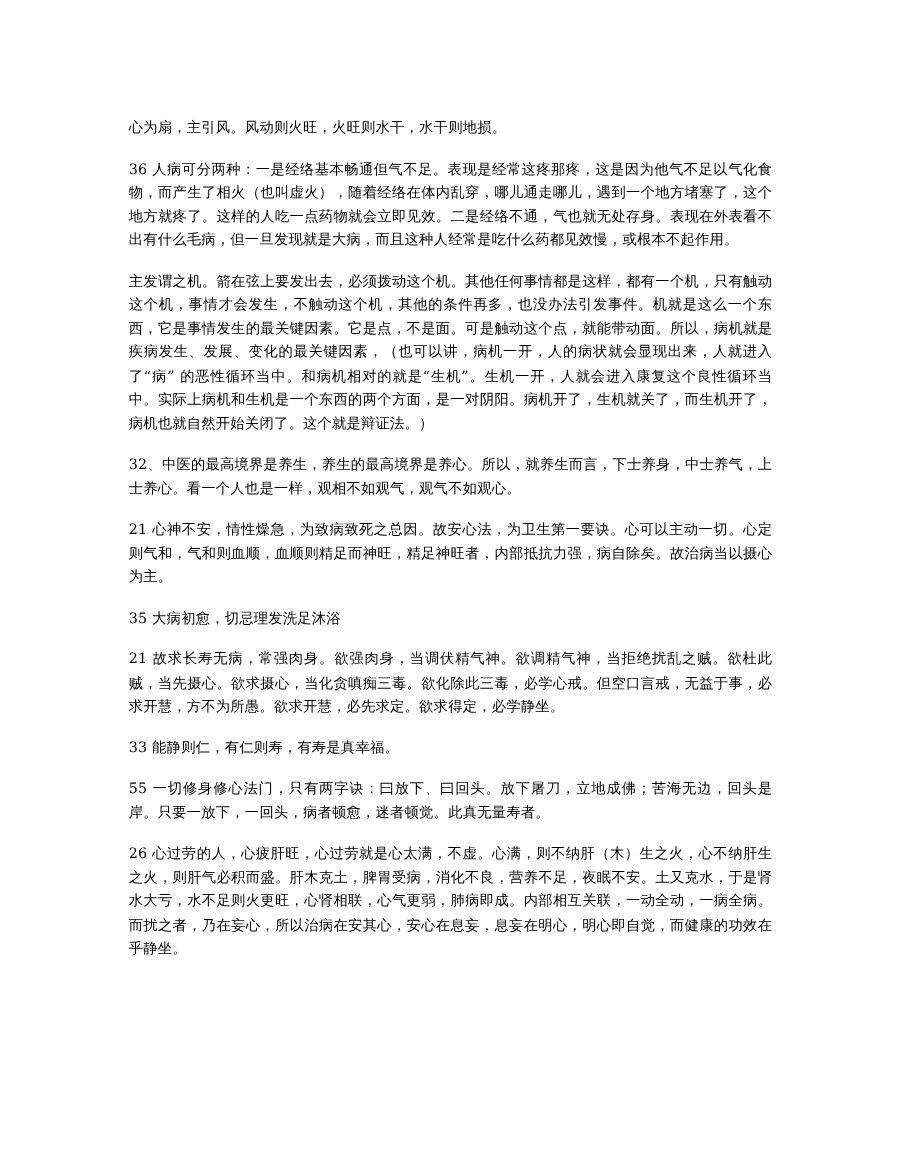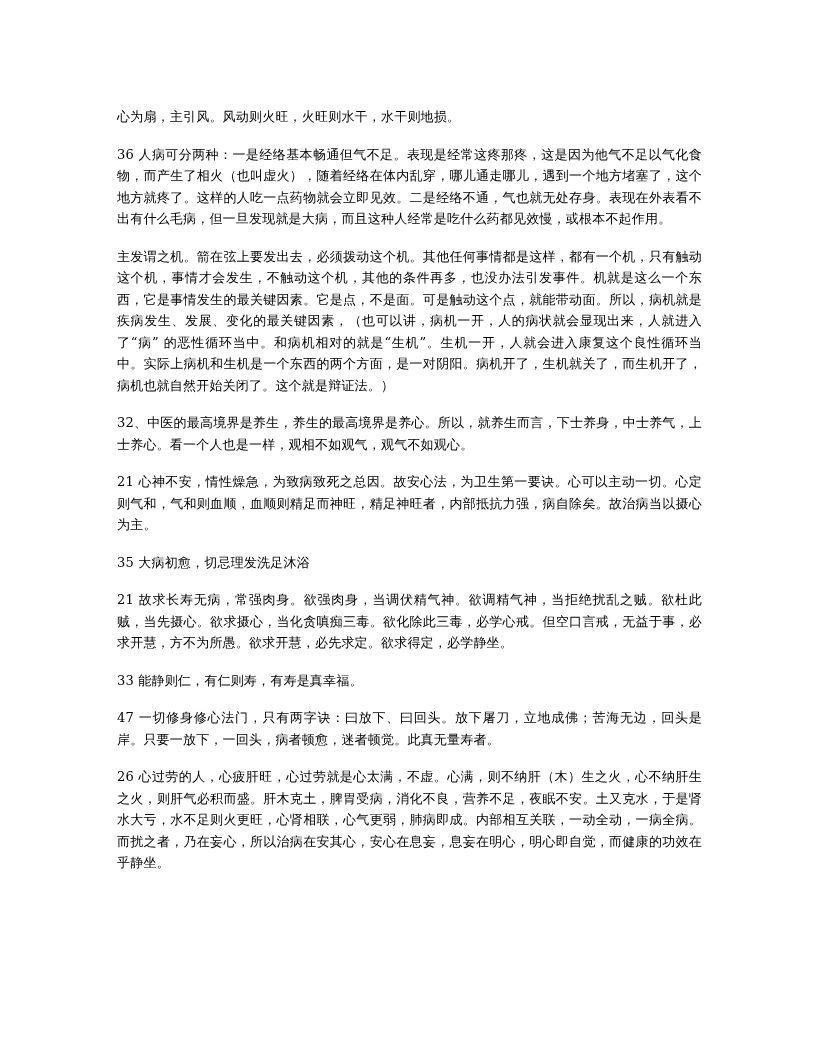--- a/index.html
+++ b/index.html
@@ -33,15 +33,15 @@
 
 <div class="page">
   <p class="para">心为扇，主引风。风动则火旺，火旺则水干，水干则地损。</p>
   <p class="para">36 人病可分两种：一是经络基本畅通但气不足。表现是经常这疼那疼，这是因为他气不足以气化食物，而产生了相火（也叫虚火），随着经络在体内乱穿，哪儿通走哪儿，遇到一个地方堵塞了，这个地方就疼了。这样的人吃一点药物就会立即见效。二是经络不通，气也就无处存身。表现在外表看不出有什么毛病，但一旦发现就是大病，而且这种人经常是吃什么药都见效慢，或根本不起作用。</p>
   <p class="para">主发谓之机。箭在弦上要发出去，必须拨动这个机。其他任何事情都是这样，都有一个机，只有触动这个机，事情才会发生，不触动这个机，其他的条件再多，也没办法引发事件。机就是这么一个东西，它是事情发生的最关键因素。它是点，不是面。可是触动这个点，就能带动面。所以，病机就是疾病发生、发展、变化的最关键因素，（也可以讲，病机一开，人的病状就会显现出来，人就进入了“病” 的恶性循环当中。和病机相对的就是“生机”。生机一开，人就会进入康复这个良性循环当中。实际上病机和生机是一个东西的两个方面，是一对阴阳。病机开了，生机就关了，而生机开了，病机也就自然开始关闭了。这个就是辩证法。）</p>
   <p class="para">32、中医的最高境界是养生，养生的最高境界是养心。所以，就养生而言，下士养身，中士养气，上士养心。看一个人也是一样，观相不如观气，观气不如观心。</p>
   <p class="para">21 心神不安，情性燥急，为致病致死之总因。故安心法，为卫生第一要诀。心可以主动一切。心定则气和，气和则血顺，血顺则精足而神旺，精足神旺者，内部抵抗力强，病自除矣。故治病当以摄心为主。</p>
   <p class="para">35 大病初愈，切忌理发洗足沐浴</p>
   <p class="para">21 故求长寿无病，常强肉身。欲强肉身，当调伏精气神。欲调精气神，当拒绝扰乱之贼。欲杜此贼，当先摄心。欲求摄心，当化贪嗔痴三毒。欲化除此三毒，必学心戒。但空口言戒，无益于事，必求开慧，方不为所愚。欲求开慧，必先求定。欲求得定，必学静坐。</p>
   <p class="para">33 能静则仁，有仁则寿，有寿是真幸福。</p>
-  <p class="para">47 一切修身修心法门，只有两字诀：曰放下、曰回头。放下屠刀，立地成佛；苦海无边，回头是岸。只要一放下，一回头，病者顿愈，迷者顿觉。此真无量寿者。</p>
+  <p class="para">55 一切修身修心法门，只有两字诀：曰放下、曰回头。放下屠刀，立地成佛；苦海无边，回头是岸。只要一放下，一回头，病者顿愈，迷者顿觉。此真无量寿者。</p>
   <p class="para">26 心过劳的人，心疲肝旺，心过劳就是心太满，不虚。心满，则不纳肝（木）生之火，心不纳肝生之火，则肝气必积而盛。肝木克土，脾胃受病，消化不良，营养不足，夜眠不安。土又克水，于是肾水大亏，水不足则火更旺，心肾相联，心气更弱，肺病即成。内部相互关联，一动全动，一病全病。而扰之者，乃在妄心，所以治病在安其心，安心在息妄，息妄在明心，明心即自觉，而健康的功效在乎静坐。</p>
 </div>
 
 </body></html>

